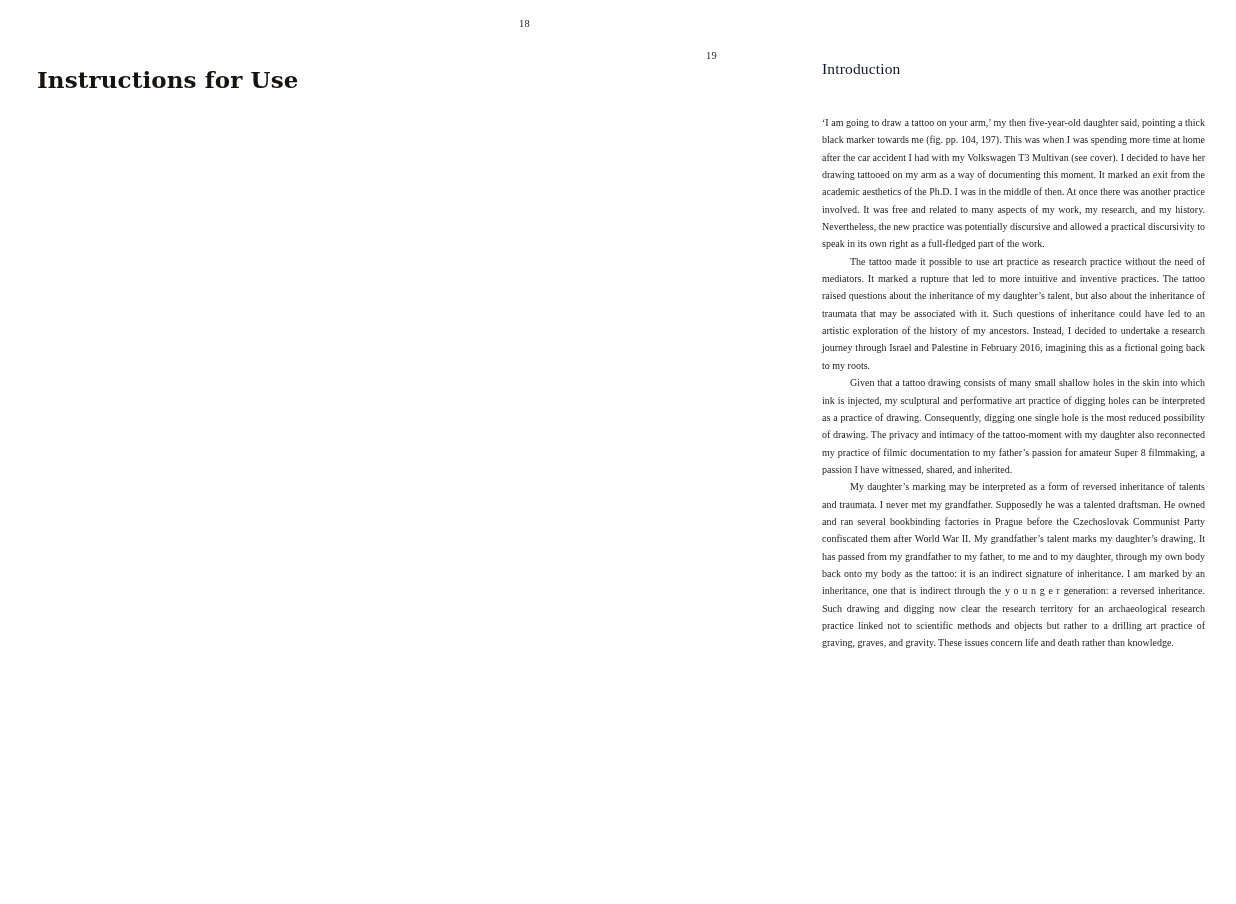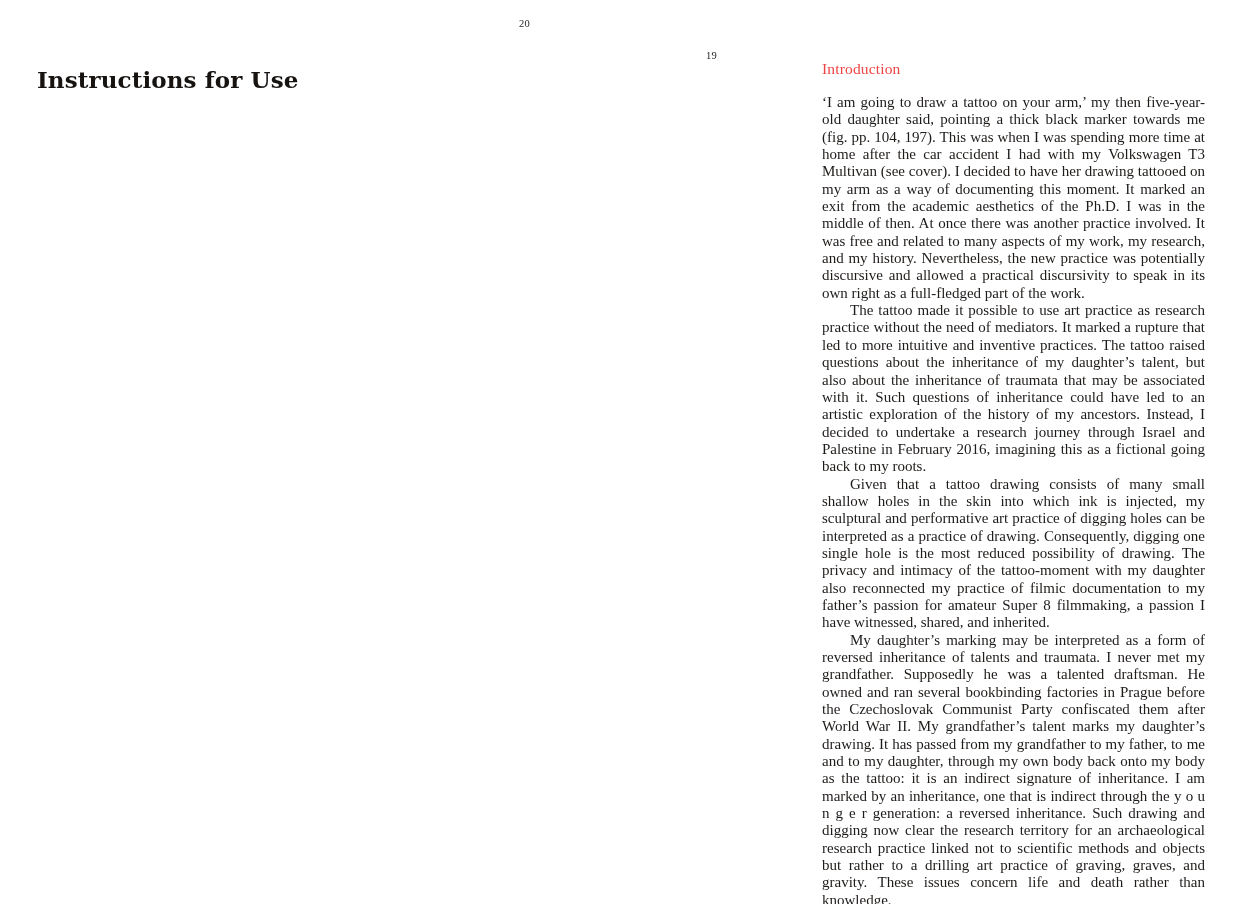--- a/index.html
+++ b/index.html
@@ -54,39 +54,39 @@
   .page-right {
     position: absolute;
     left: 822px;
     top: 60px;
     width: 383px;
   }
   .section-heading {
     font-size: 15.5px;
     font-weight: 500;
     letter-spacing: 0.01em;
-    color: #ef4444;
-    margin-bottom: 16px;
+    color: #0f172a;
+    margin-bottom: 36px;
   }
   .body-text p {
-    font-size: 15px;
+    font-size: 10px;
     line-height: 17.35px;
     text-align: justify;
     color: #1e1b19;
     hyphens: auto;
     -webkit-hyphens: auto;
   }
   .body-text p + p { text-indent: 28px; }
 </style>
 </head>
 <body>
 
 <div class="spread">
 
-  <div class="page-number left">20</div>
+  <div class="page-number left">18</div>
 
   <div class="page-number right">19</div>
 
   <div class="page-left">
     <h1 class="chapter-title">Instructions for Use</h1>
 
     <div class="epigraph">
     </div>
 
     <div class="epigraph">

